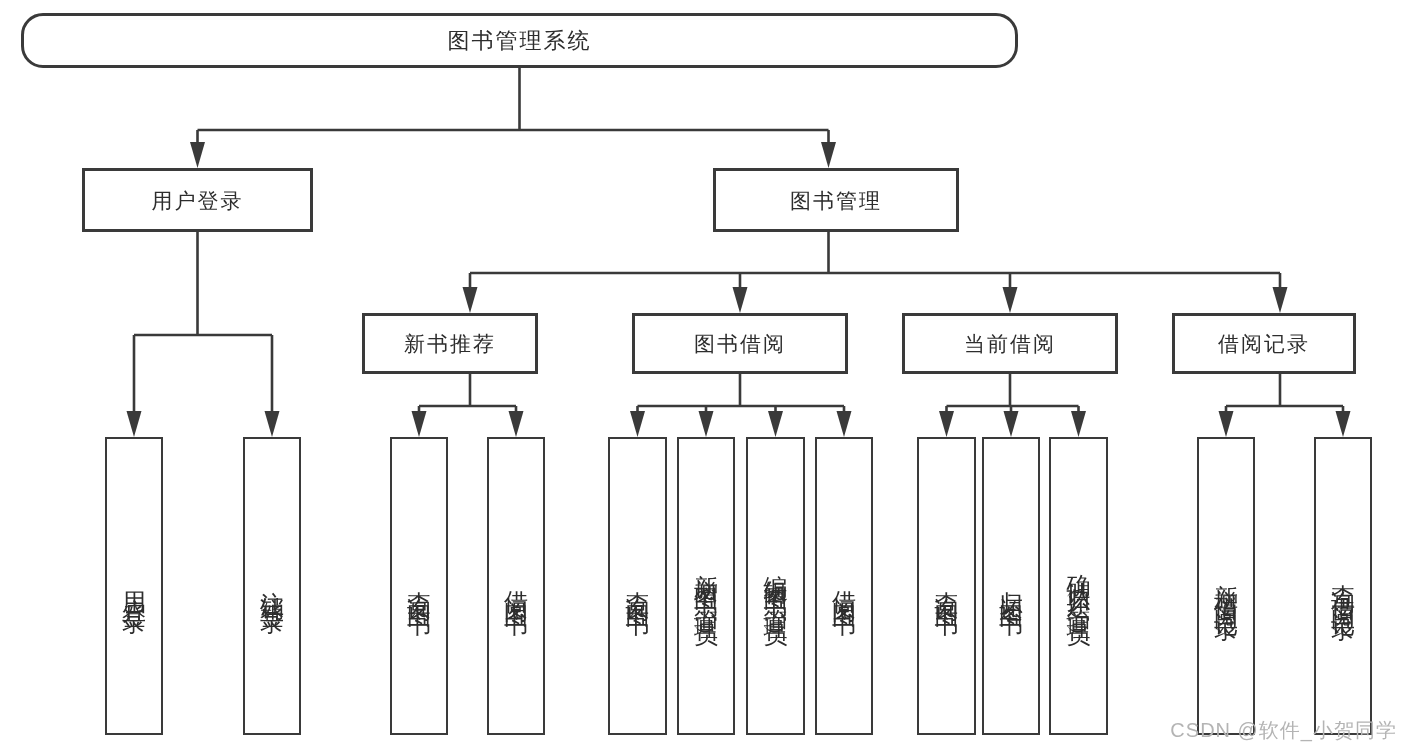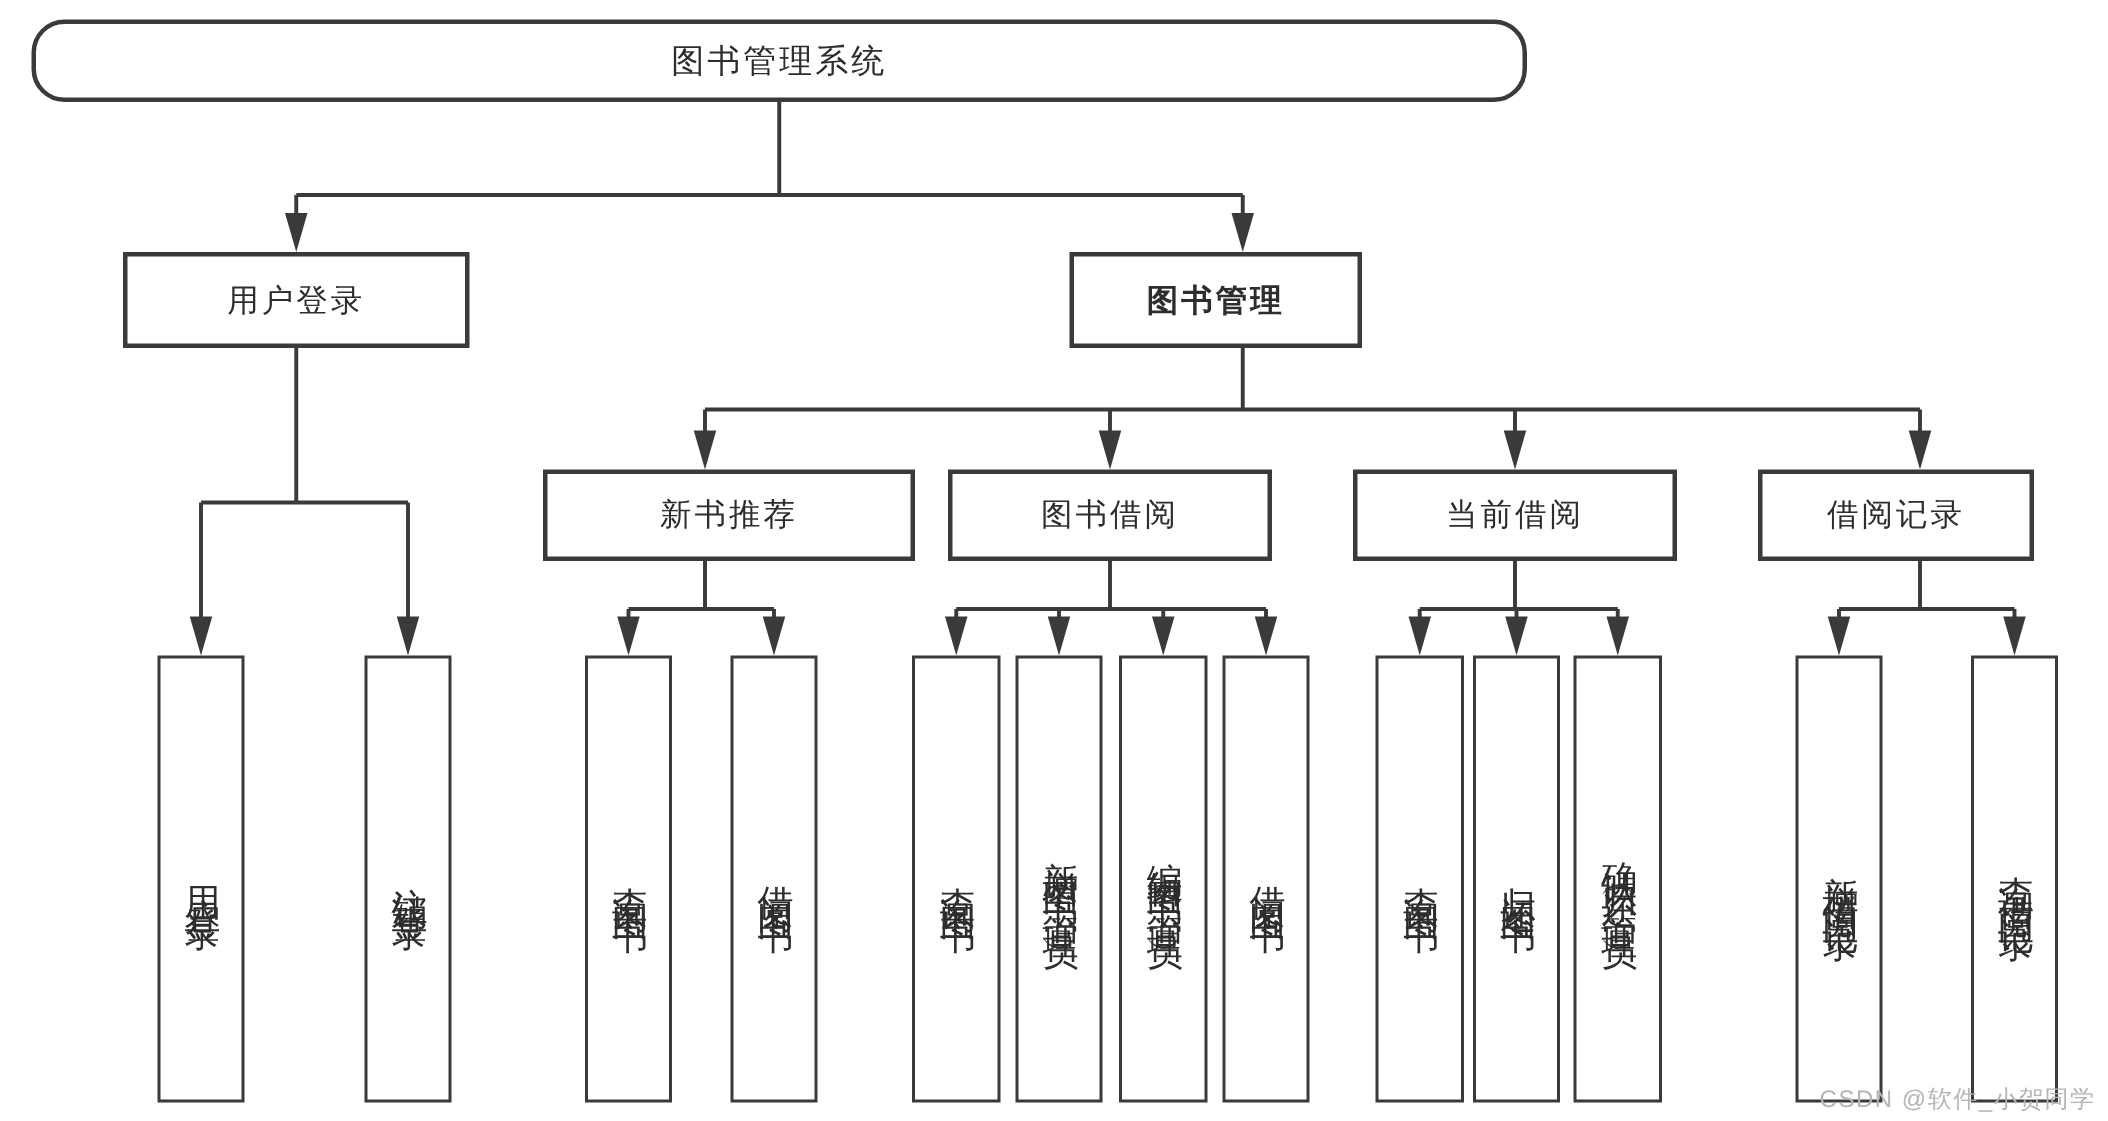--- a/index.html
+++ b/index.html
@@ -46,21 +46,21 @@
     text-orientation: mixed;
     font-size: 24px;
     letter-spacing: 7px;
     line-height: 1;
     white-space: normal;
   }
   .watermark {
     position: absolute;
     right: 8px;
     bottom: 3px;
-    font-size: 16px;
+    font-size: 20px;
     letter-spacing: 1px;
     color: #b4b4b4;
     z-index: 5;
     white-space: nowrap;
   }
 </style>
 </head>
 <body>
 
 <div class="stage">
@@ -92,24 +92,24 @@
       </div>
       <div class="node lvl1" style="left: 82px; top: 168px; width: 231px; height: 64px;">
         <span class="label">用户登录</span>
       </div>
       <div class="node lvl2 vertical" style="left: 105px; top: 437px; width: 58px; height: 298px;">
         <span class="label">用户登录</span>
       </div>
       <div class="node lvl2 vertical" style="left: 243px; top: 437px; width: 58px; height: 298px;">
         <span class="label">注销登录</span>
       </div>
-      <div class="node lvl1" style="left: 713px; top: 168px; width: 195px; height: 64px; font-weight: bold;">
+      <div class="node lvl1" style="left: 713px; top: 168px; width: 246px; height: 64px;">
         <span class="label">图书管理</span>
       </div>
-      <div class="node lvl2" style="left: 362px; top: 313px; width: 248px; height: 61px;">
+      <div class="node lvl2" style="left: 362px; top: 313px; width: 176px; height: 61px;">
         <span class="label">新书推荐</span>
       </div>
       <div class="node lvl3 vertical" style="left: 390px; top: 437px; width: 58px; height: 298px;">
         <span class="label">查询图书</span>
       </div>
       <div class="node lvl3 vertical" style="left: 487px; top: 437px; width: 58px; height: 298px;">
         <span class="label">借阅图书</span>
       </div>
       <div class="node lvl2" style="left: 632px; top: 313px; width: 216px; height: 61px; align-items: center;">
         <span class="label">图书借阅</span>

